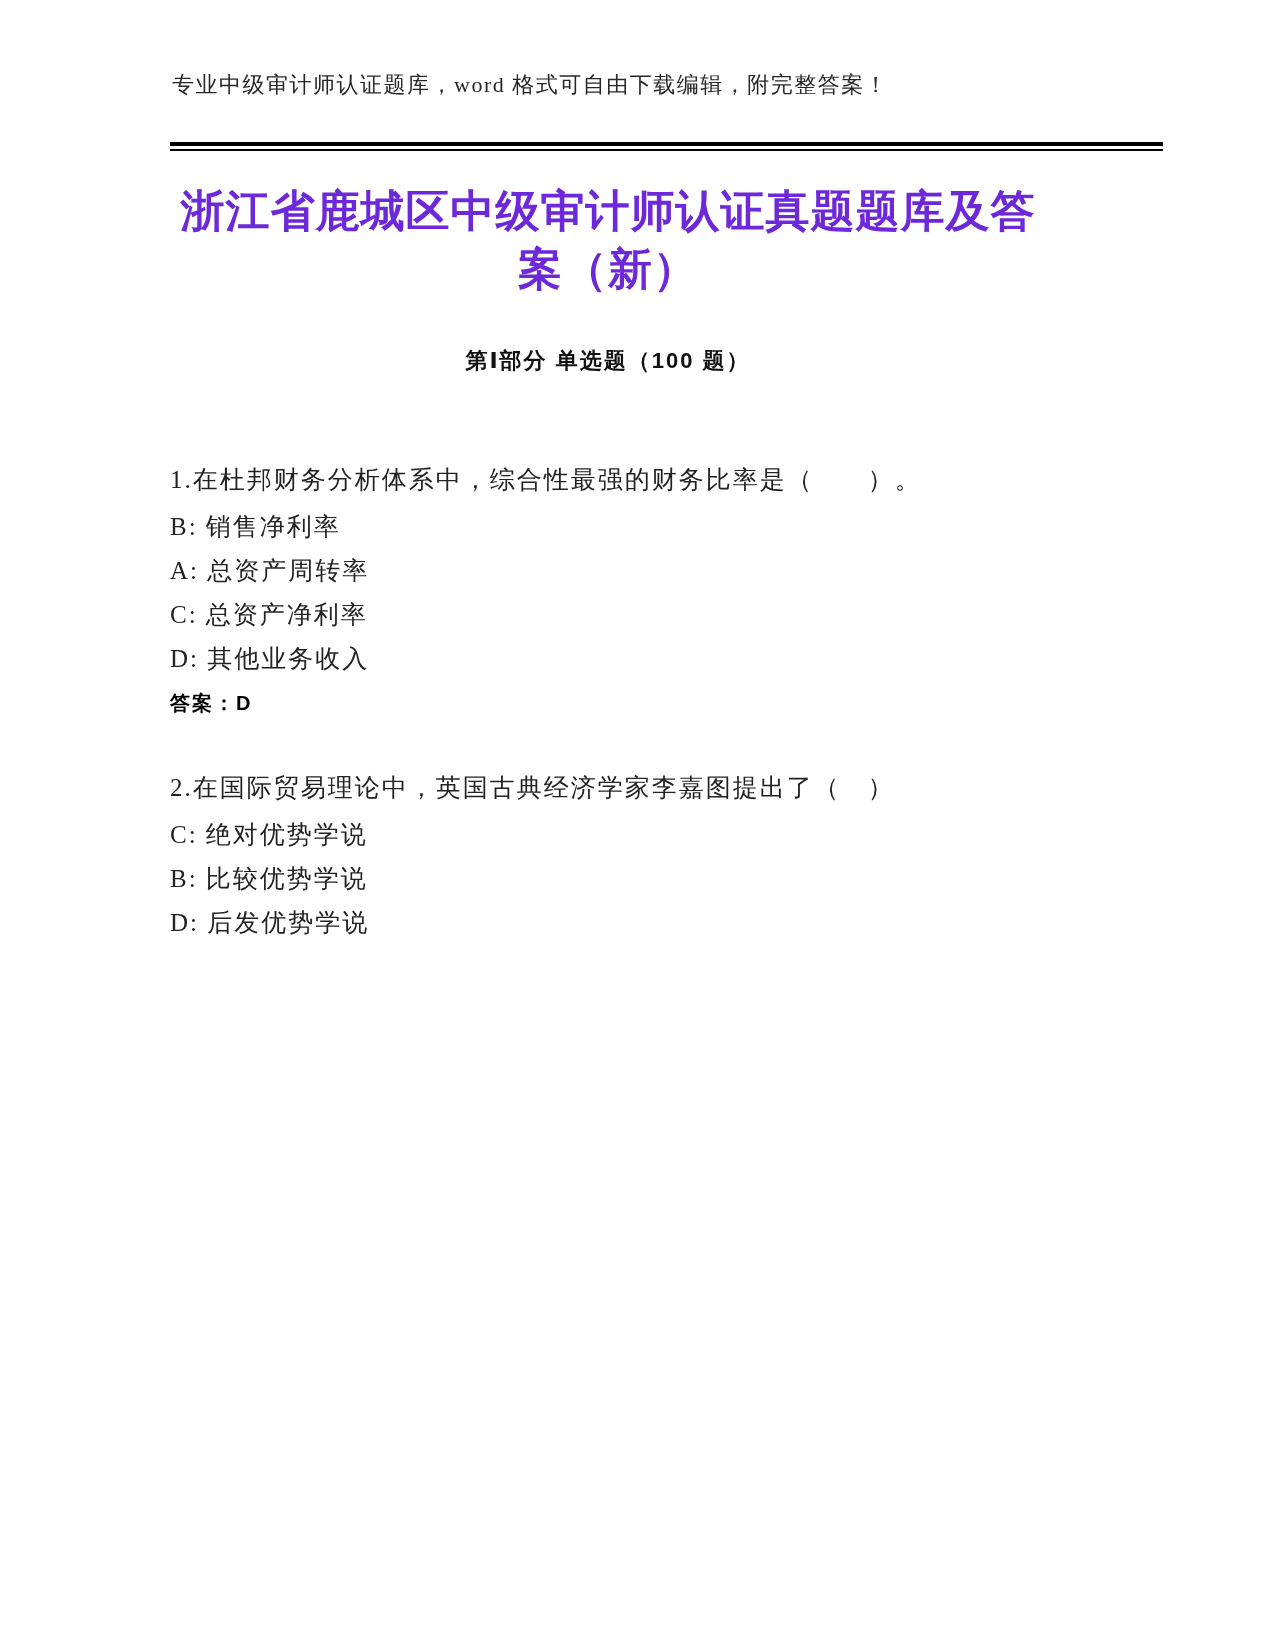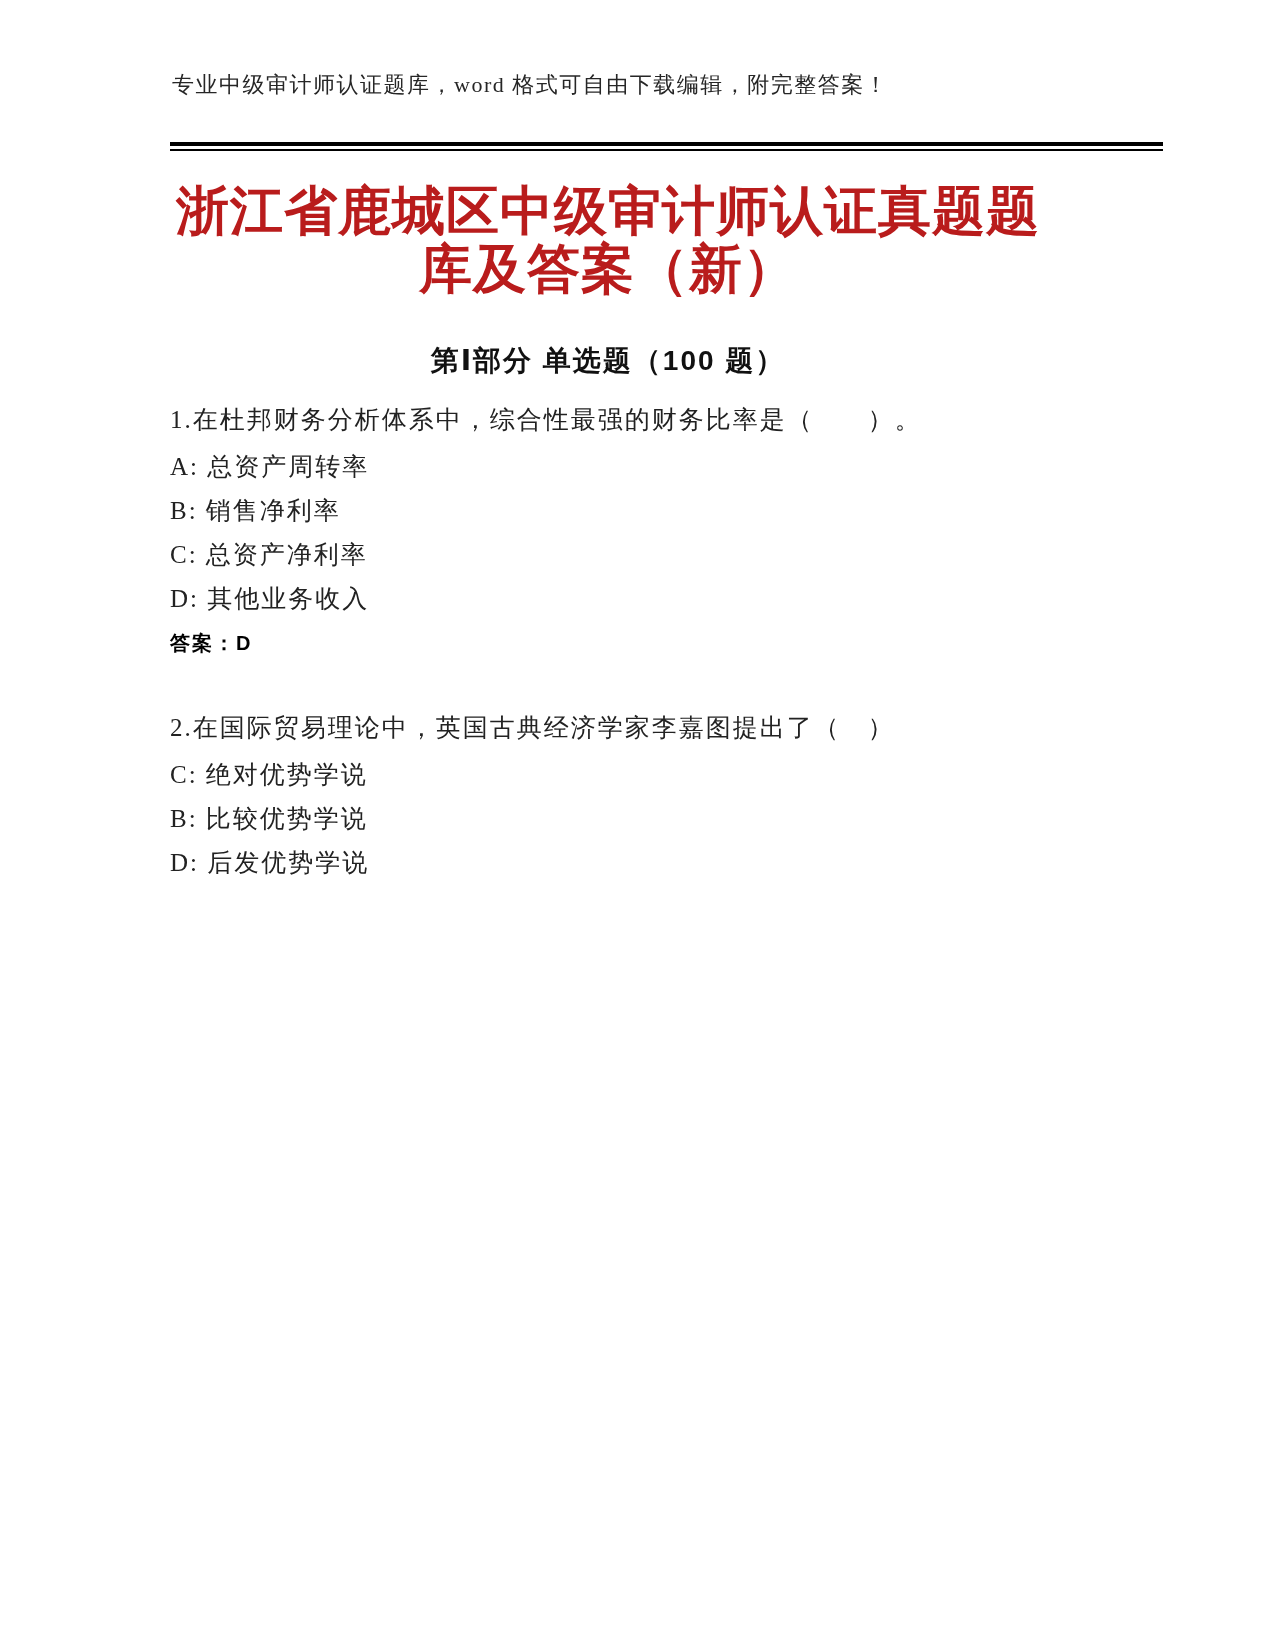--- a/index.html
+++ b/index.html
@@ -37,39 +37,39 @@
 
   .content {
     position: absolute;
     left: 170px;
     top: 182px;
     width: 876px;
   }
   .doc-title {
     margin: 0;
     text-align: center;
-    color: #b91c1c;
+    color: #6d28d9;
     font-family: "Liberation Sans", "DejaVu Sans", sans-serif;
     font-weight: 700;
-    font-size: 53px;
+    font-size: 44px;
     line-height: 58px;
     letter-spacing: 1px;
   }
   .section-heading {
     margin: 46px 0 0 0;
     text-align: center;
     font-family: "Liberation Sans", "DejaVu Sans", sans-serif;
     font-weight: 700;
-    font-size: 28px;
+    font-size: 22px;
     line-height: 34px;
     letter-spacing: 2px;
     color: #111111;
   }
   .questions {
-    margin-top: 20px;
+    margin-top: 80px;
     font-family: "Liberation Serif", "DejaVu Serif", serif;
     font-size: 25px;
     line-height: 44px;
     letter-spacing: 2px;
     color: #222222;
   }
   .question { margin: 0 0 41px 0; }
   .question p { margin: 0; }
   .stem { margin-bottom: 3px !important; }
   .answer {
@@ -96,22 +96,22 @@
   <div class="content">
 
     <h1 class="doc-title">浙江省鹿城区中级审计师认证真题题库及答案（新）</h1>
 
     <h2 class="section-heading">第Ⅰ部分 单选题（100 题）</h2>
 
     <div class="questions">
 
       <section class="question">
         <p class="stem">1.在杜邦财务分析体系中，综合性最强的财务比率是（　　）。</p>
+        <p class="option">B: 销售净利率</p>
         <p class="option">A: 总资产周转率</p>
-        <p class="option">B: 销售净利率</p>
         <p class="option">C: 总资产净利率</p>
         <p class="option">D: 其他业务收入</p>
         <p class="answer"><span>答案：</span><span>D</span></p>
       </section>
 
       <section class="question">
         <p class="stem">2.在国际贸易理论中，英国古典经济学家李嘉图提出了（　）</p>
         <p class="option">C: 绝对优势学说</p>
         <p class="option">B: 比较优势学说</p>
         <p class="option">D: 后发优势学说</p>

